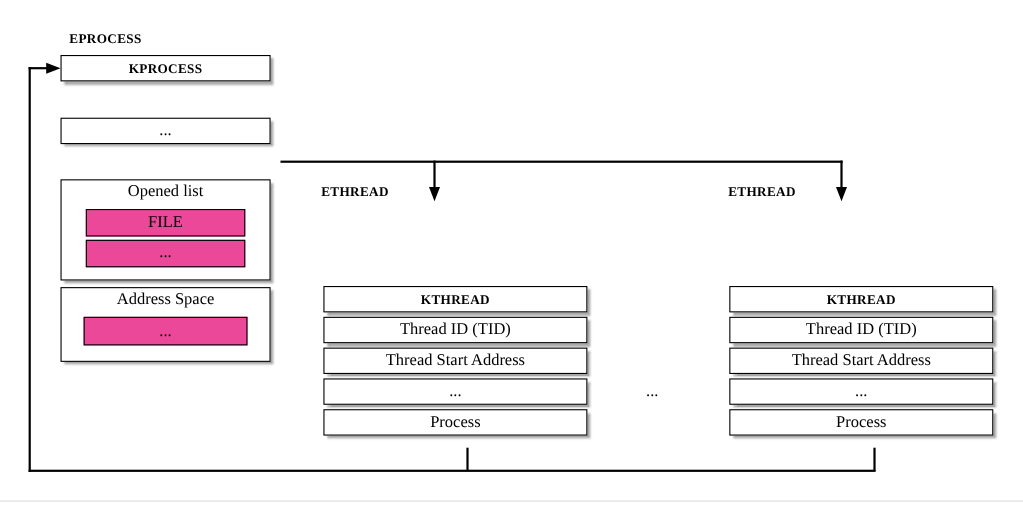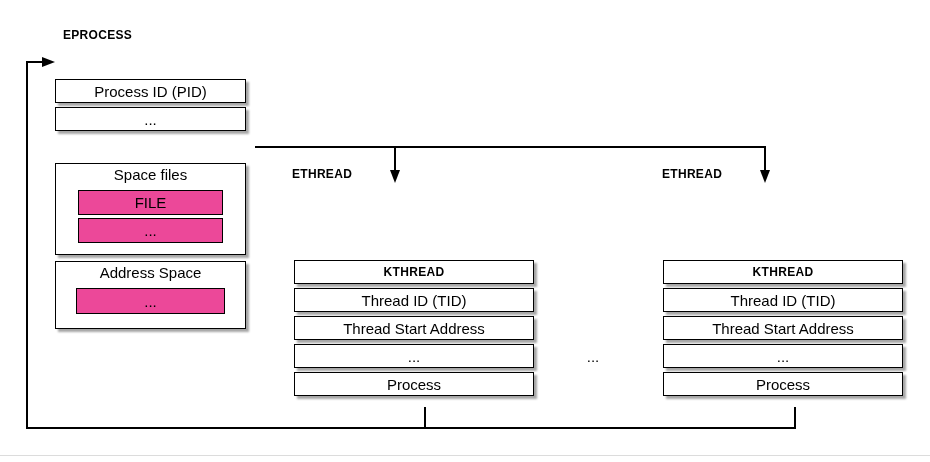--- a/index.html
+++ b/index.html
@@ -1,18 +1,18 @@
 <!DOCTYPE html>
 <html><head>
 <meta charset="utf-8">
 <style>
   html, body { margin:0; padding:0; background:#ffffff; }
   #canvas {
     position:relative; width:930px; height:462px; background:#ffffff;
-    font-family:Liberation Sans, sans-serif; color:#000; overflow:hidden;
+    font-family:Liberation Serif, serif; color:#000; overflow:hidden;
   }
   .box {
     position:absolute; background:#ffffff; border:1.5px solid #000;
     box-shadow:3px 3px 2px rgba(0,0,0,0.35); box-sizing:border-box;
     display:flex; align-items:center; justify-content:center;
     font-size:15px; white-space:nowrap;
   }
   .group {
     position:absolute; background:#ffffff; border:1.5px solid #000;
     box-shadow:3px 3px 2px rgba(0,0,0,0.35); box-sizing:border-box;
@@ -45,25 +45,27 @@
   }
   .frame-edge { position:absolute; background:#dcdcdc; }
 </style>
 </head>
 <body>
 
 <div id="canvas">
 
   <div class="lbl" style="left:63px; top:28px;">EPROCESS</div>
 
-  <div class="box" style="left:55px; top:79px; width:191px; height:24px;">Process ID (PID)</div>
+  <div class="box" style="left:55px; top:50px; width:191px; height:24px;">
+    <span class="hdr">KPROCESS</span>
+  </div>
   <div class="box" style="left:55px; top:107px; width:191px; height:24px;">...</div>
 
   <div class="group" style="left:55px; top:163px; width:191px; height:92px;">
-    <div class="group-title">Space files</div>
+    <div class="group-title">Opened list</div>
     <div class="inner" style="left:22px; top:26px; width:145px; height:25px;">FILE</div>
     <div class="inner" style="left:22px; top:54px; width:145px; height:25px;">...</div>
   </div>
 
   <div class="group" style="left:55px; top:261px; width:191px; height:68px;">
     <div class="group-title">Address Space</div>
     <div class="inner" style="left:20px; top:26px; width:149px; height:26px;">...</div>
   </div>
 
   <div class="line" style="left:255px; top:146px; width:511px; height:2px;"></div>

